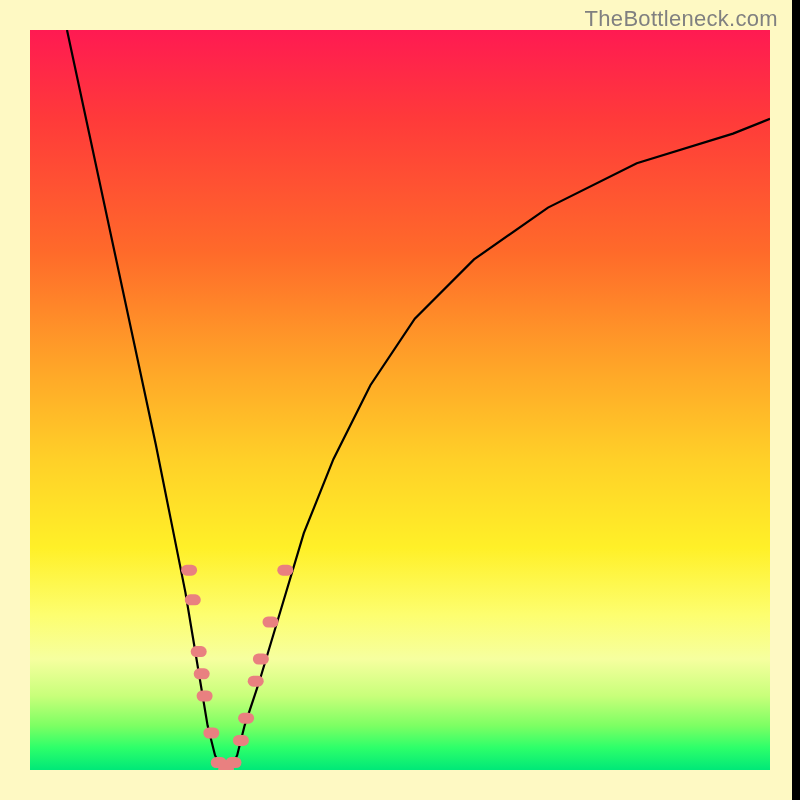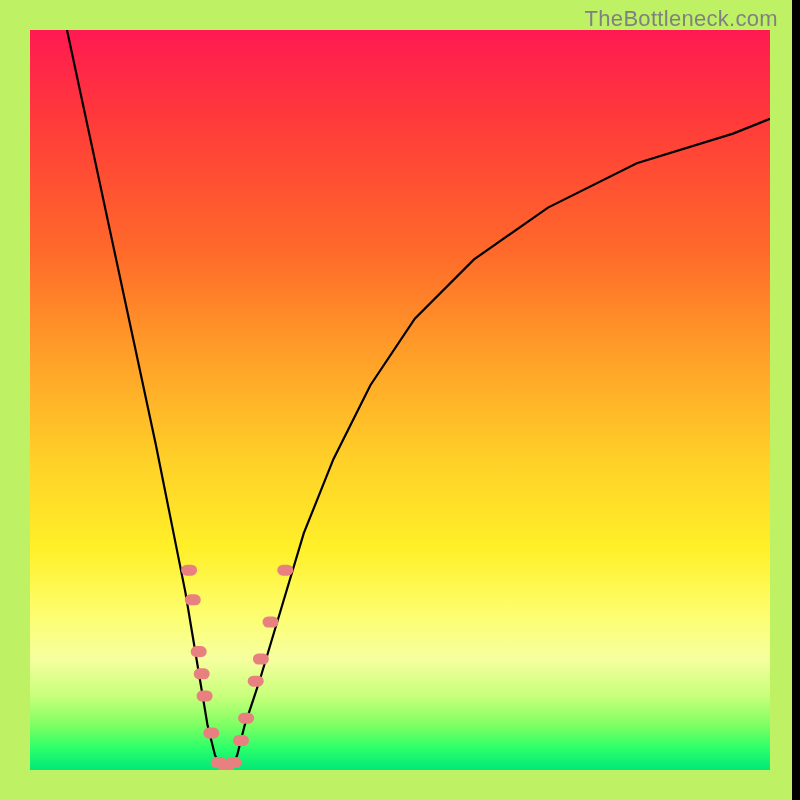--- a/index.html
+++ b/index.html
@@ -8,21 +8,21 @@
     width: 800px;
     height: 800px;
     background: #000;
     font-family: Arial, Helvetica, sans-serif;
     overflow: hidden;
   }
   .frame {
     position: relative;
     width: 792px;
     height: 800px;
-    background: #bef264;
+    background: #fef9c3;
   }
   .plot-area {
     position: absolute;
     left: 30px;
     top: 30px;
     width: 740px;
     height: 740px;
     background: linear-gradient(to bottom,
       #ff1a52 0%,
       #ff3a3a 12%,

